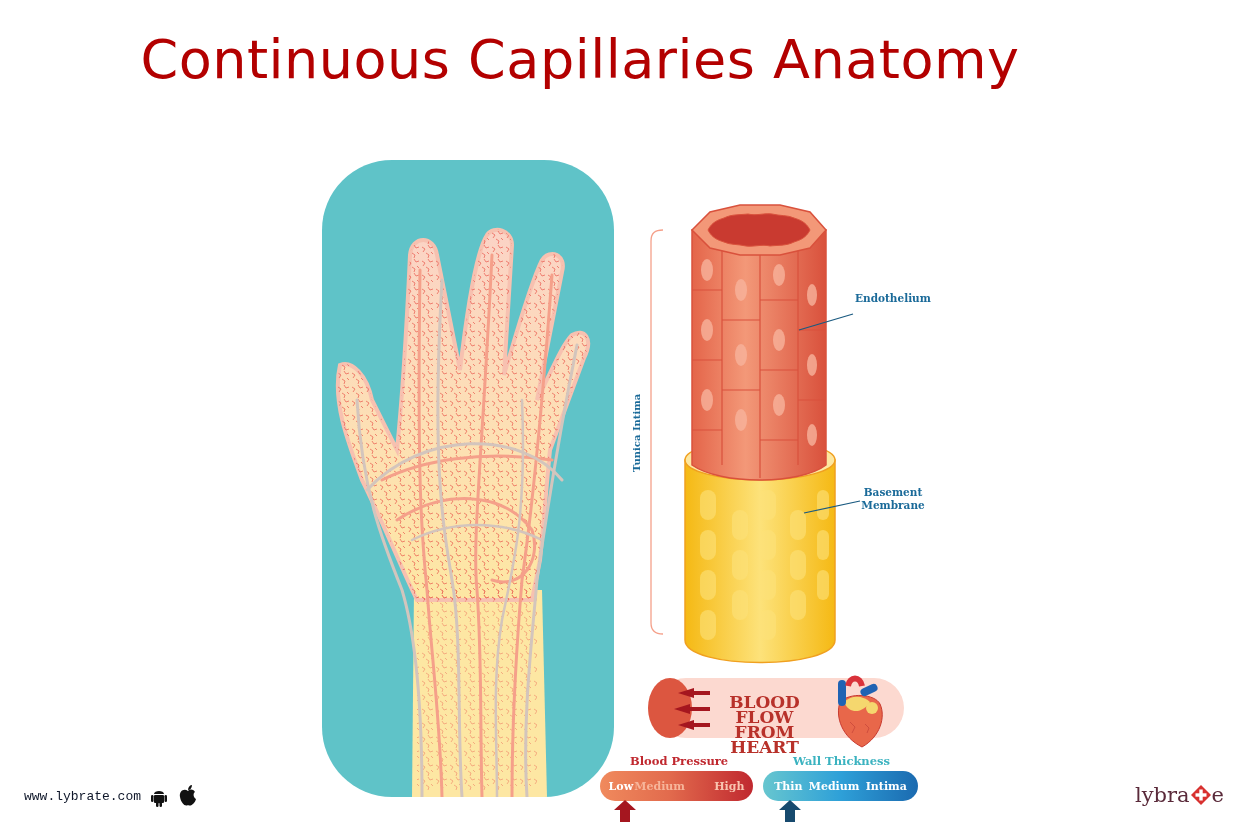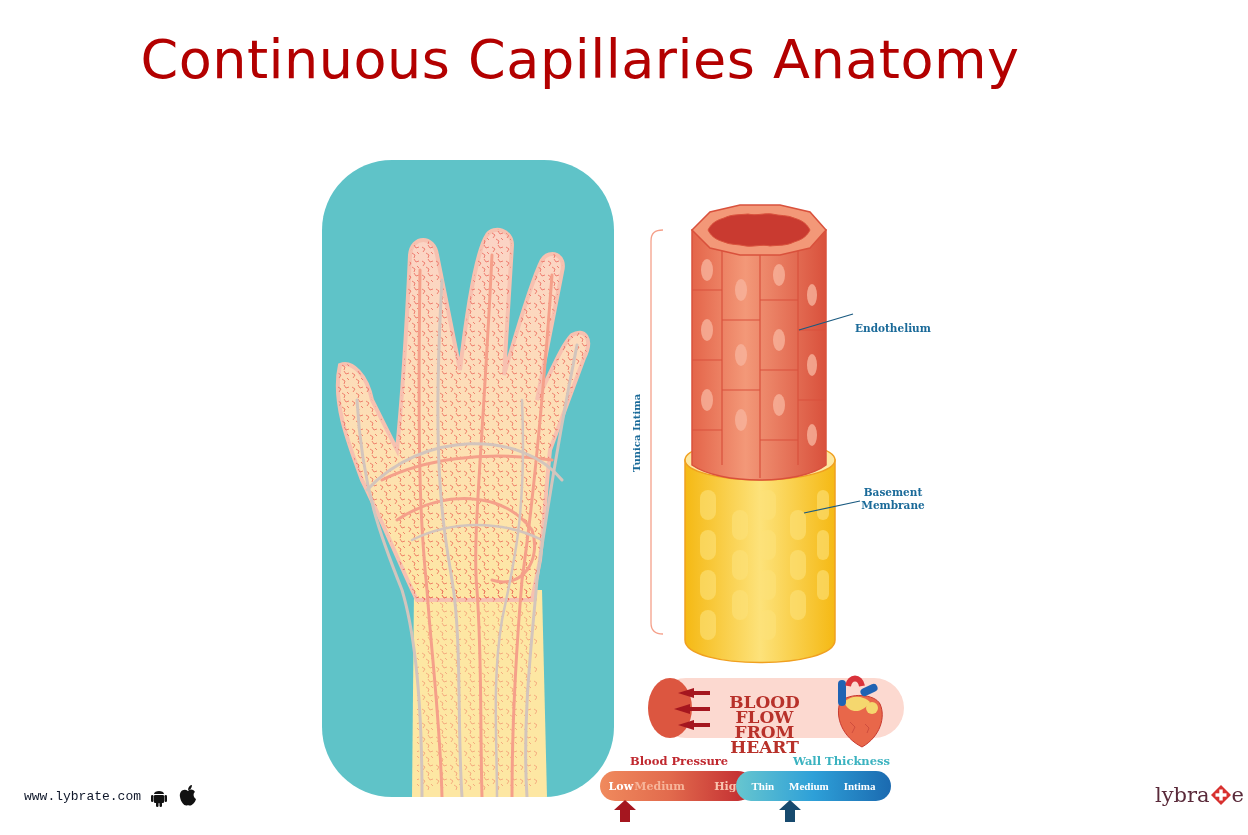--- a/index.html
+++ b/index.html
@@ -34,35 +34,35 @@
     position: absolute; left: 707px; top: 695px; width: 115px; text-align: center;
     font-size: 17px; font-weight: bold; color: #b8312a; line-height: 15px;
   }
 
   .scale-title { position: absolute; font-size: 11.5px; font-weight: bold; }
   .scale-bar {
     position: absolute; height: 30px; border-radius: 15px; display: flex; align-items: center;
     justify-content: space-around; font-size: 11px; font-weight: bold; padding: 12px 8px;
   }
   .bp-bar { left: 600px; top: 771px; width: 153px; background: linear-gradient(90deg,#f08a5d,#e26b4d 45%,#c0282f); }
-  .wt-bar { left: 736px; top: 771px; width: 155px; background: linear-gradient(90deg,#67c6cf,#2ea0d8 50%,#1b6ab0); font-family: Liberation Serif, serif; }
+  .wt-bar { left: 763px; top: 771px; width: 155px; background: linear-gradient(90deg,#67c6cf,#2ea0d8 50%,#1b6ab0); }
   .scale-bar span { color: #fff; }
   .bp-bar .dim { color: #f7b59a; }
   .arrow-up { position: absolute; }
 
   .footer-url {
     position: absolute; left: 24px; top: 789px; font-family: Liberation Mono, monospace;
     font-size: 13px; color: #0f172a;
   }
   .android-icon { position: absolute; left: 150px; top: 787px; }
   .apple-icon { position: absolute; left: 178px; top: 785px; }
 
   .brand {
     position: absolute; left: 1135px; top: 783px; font-family: "DejaVu Serif", serif;
-    font-size: 21px; color: #5a2a3a; display: flex; align-items: center; margin-left: 20px;
+    font-size: 21px; color: #5a2a3a; display: flex; align-items: center;
   }
   .brand .plus { display: inline-block; width: 20px; height: 20px; margin: 0 1px; }
 </style>
 </head>
 <body>
 
 <div class="title">Continuous Capillaries Anatomy</div>
 
 <div class="hand-panel">
   <svg viewBox="0 0 292 637" xmlns="http://www.w3.org/2000/svg">
@@ -179,21 +179,21 @@
       <ellipse cx="132" cy="235" rx="5" ry="11"></ellipse>
   </g>
 
   <path d="M12 30 L30 12 L60 5 L100 5 L130 12 L146 30 L130 48 L100 55 L60 55 L30 48 Z" fill="#f39878" stroke="#d9513c" stroke-width="1.5"></path>
   <path d="M28 30 C32 22 38 20 44 18 C52 14 60 15 68 14 C76 16 84 13 92 14 C100 16 108 15 114 18 C120 20 126 22 130 30 C126 38 120 40 114 42 C106 46 98 45 90 46 C82 44 74 47 66 46 C58 44 50 45 44 42 C38 40 32 38 28 30 Z" fill="#c93a30" stroke="#d9513c"></path>
 </svg>
 
 <svg class="leader" style="left:797px; top:310px;" width="60" height="25">
   <line x1="2" y1="20" x2="56" y2="4" stroke="#1a5a80" stroke-width="1.2"></line>
 </svg>
-<div class="label" style="left:855px; top:322px;">Endothelium</div>
+<div class="label" style="left:855px; top:292px;">Endothelium</div>
 
 <svg class="leader" style="left:802px; top:498px;" width="60" height="20">
   <line x1="2" y1="15" x2="58" y2="3" stroke="#1a5a80" stroke-width="1.2"></line>
 </svg>
 <div class="label center" style="left:858px; top:486px; width:70px;">
   <div>Basement</div>
   <div>Membrane</div>
 </div>
 
 <svg class="flow-panel" viewBox="0 0 260 64">

